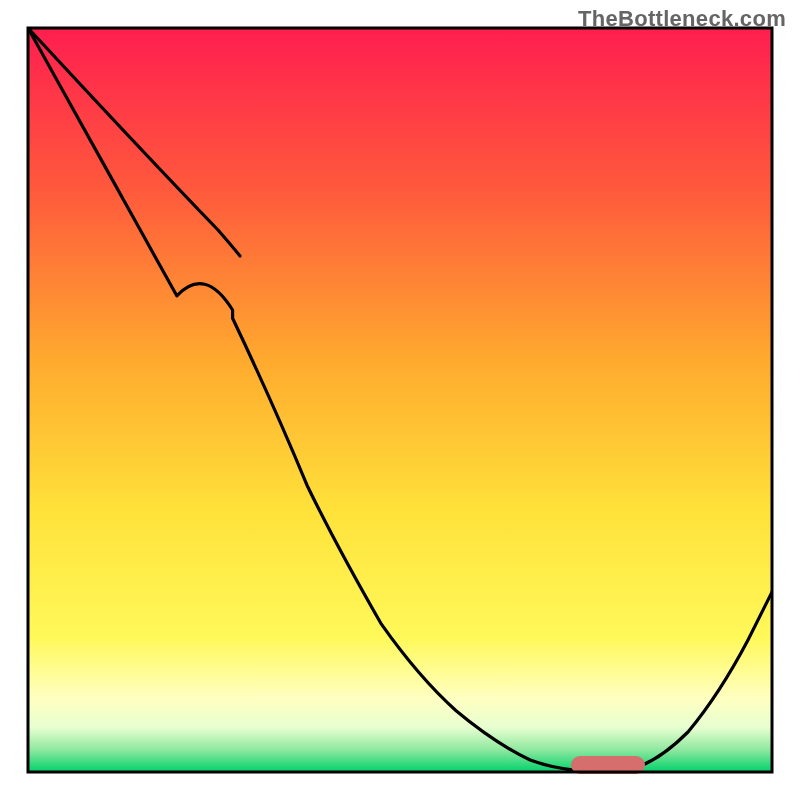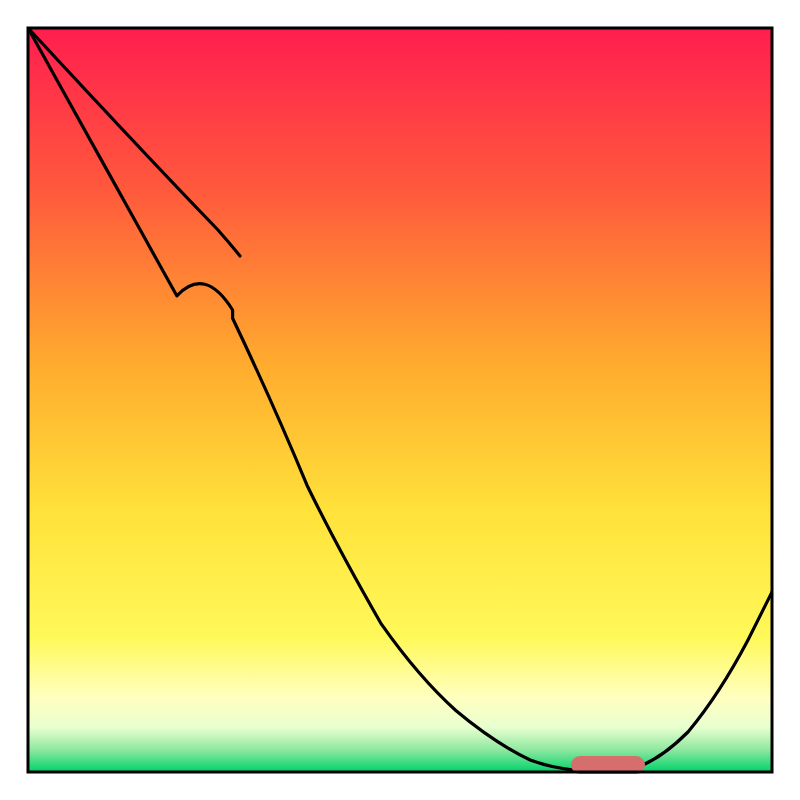--- a/index.html
+++ b/index.html
@@ -73,13 +73,14 @@
       <path fill="none" stroke="#000000" stroke-width="3.2" stroke-linecap="round" d="M 28 28
                C 90 95, 155 165, 218 230
                C 225 238, 232 246, 240 256"></path>
     </g>
 
     <rect x="571" y="756" width="74" height="18" rx="9" ry="9" fill="#d66e6e"></rect>
 
     <rect x="28" y="28" width="744" height="744" fill="none" stroke="#000000" stroke-width="3"></rect>
   </svg>
 
+  <div class="attribution">TheBottleneck.com</div>
 </div>
 
 </body></html>

